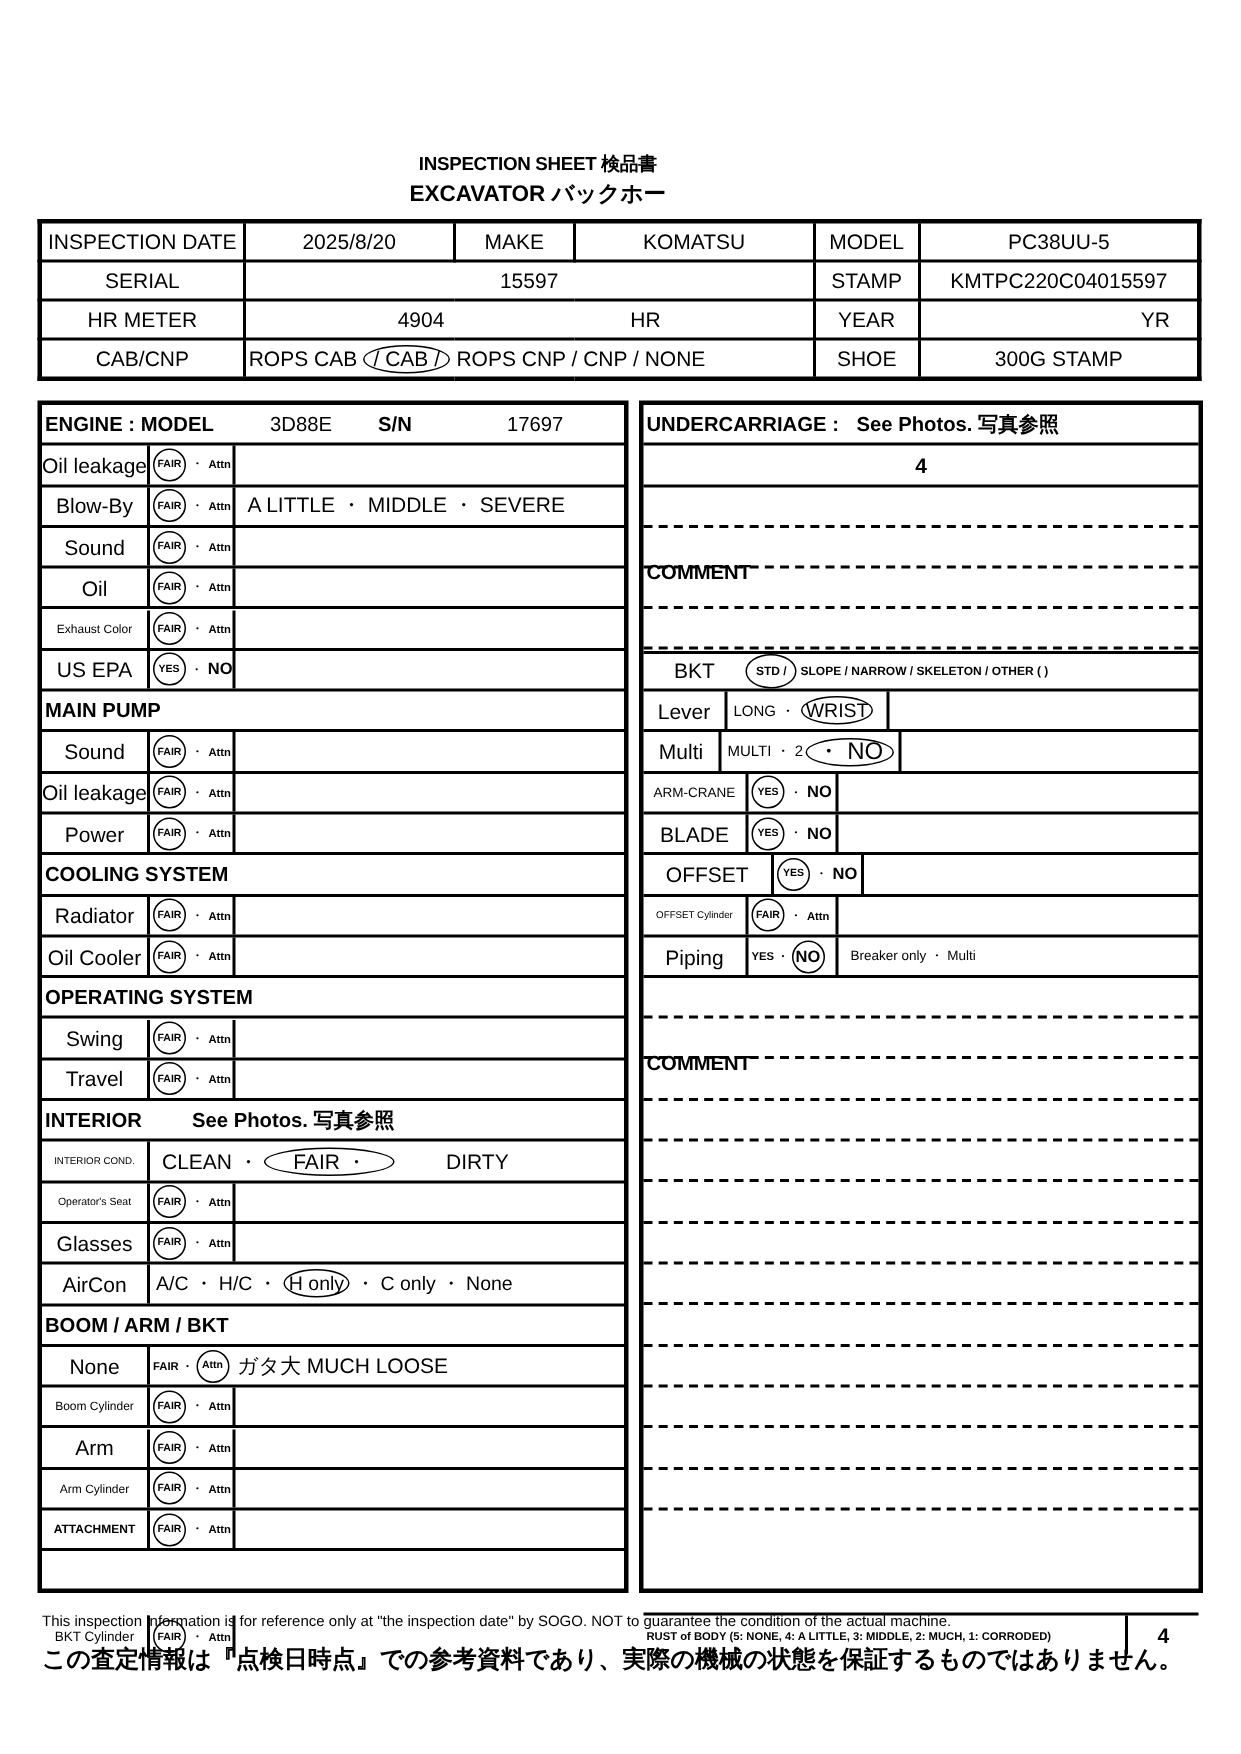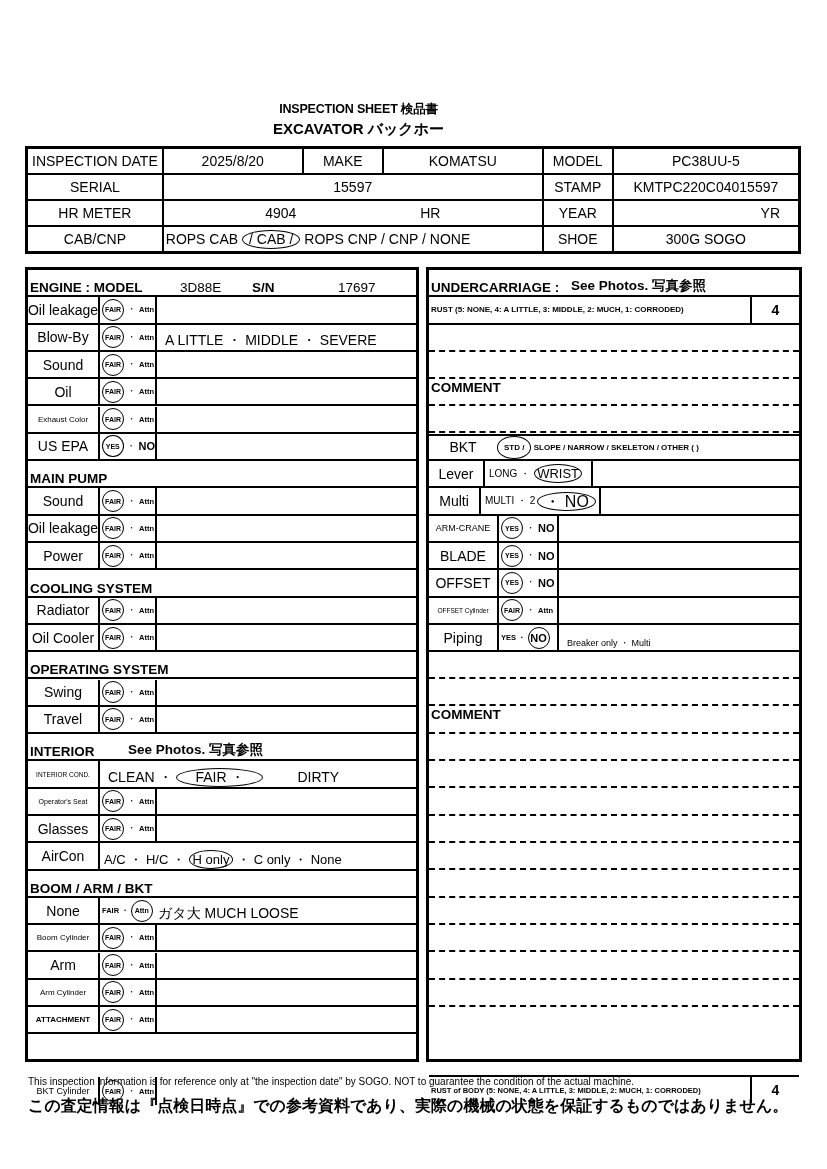--- a/index.html
+++ b/index.html
@@ -8,21 +8,21 @@
   .t1 { top:101px; font-size:12.5px; letter-spacing:-0.2px; }
   .t2 { top:120px; font-size:15px; }
   table { border-collapse:collapse; }
   .hdr { position:absolute; left:25px; top:146px; width:776px; border:3px solid #000; }
   .hdr td { border:2px solid #000; height:24px; padding:0 4px; font-size:14px; white-space:nowrap; text-align:center; }
   .small { font-size:12.5px; }
   .oval { display:inline-block; border:1.5px solid #000; border-radius:50%; padding:0 6px; line-height:17px; }
   .panel { position:absolute; border:3px solid #000; box-sizing:border-box; }
   .left { left:25px; top:267px; width:394px; height:795px; }
   .right { left:426px; top:267px; width:376px; height:795px; }
-  .row { position:absolute; left:0; right:0; height:27.3px; border-bottom:2px solid #000; box-sizing:border-box; display:flex; align-items:flex-end; font-size:14px; }
+  .row { position:absolute; left:0; right:0; height:27.3px; border-bottom:2px solid #000; box-sizing:border-box; display:flex; align-items:center; font-size:14px; }
   .row.last { border-bottom:none;margin-top:43px; }
   .sec { font-weight:bold; padding-left:2px; font-size:13.5px; }
   .lab { width:72px; border-right:2px solid #000; height:100%; display:flex; align-items:center; justify-content:center; white-space:nowrap; box-sizing:border-box; overflow:hidden; }
   .chk { width:57px; border-right:2px solid #000; height:100%; display:flex; align-items:center; padding-left:2px; box-sizing:border-box; font-size:8px; white-space:nowrap; }
   .circ { display:inline-flex; align-items:center; justify-content:center; width:22px; height:22px; border:1.5px solid #000; border-radius:50%; font-size:7px; font-weight:bold; box-sizing:border-box; }
   .chk .sep { margin:0 3px; font-size:9px; }
   .chk .alt { font-size:7.5px; font-weight:bold; }
   .note { padding-left:8px; font-size:14px; white-space:nowrap; }
   .lab.xs { font-size:8px; }
   .dash { position:absolute; left:0; right:0; border-top:2.5px dashed #000; height:0; }
@@ -65,21 +65,21 @@
     </td>
   </tr>
   <tr>
     <td class="small">CAB/CNP</td>
     <td colspan="3" class="small" style="text-align:left;padding-left:2px">
       <span>ROPS CAB</span>
       <span class="oval">/ CAB /</span>
       <span>ROPS CNP  /  CNP  /  NONE</span>
     </td>
     <td>SHOE</td>
-    <td>300G SOGO</td>
+    <td>300G STAMP</td>
   </tr>
 </tbody>
   </table>
 
 <div class="panel left">
   <div class="row sec" style="top:0">
     <span style="width:150px">ENGINE :  MODEL</span>
     <span style="font-weight:normal;width:72px">3D88E</span>
     <span style="width:86px">S/N</span>
     <span style="font-weight:normal">17697</span>
@@ -303,21 +303,20 @@
     <div class="note"></div>
   </div>
 </div>
 
 <div class="panel right">
   <div class="row sec" style="top:0">
     <span style="width:140px">UNDERCARRIAGE :</span>
     <span>See Photos. 写真参照</span>
   </div>
   <div class="row" style="top:27.3px">
-    <div class="rcell" style="width:323px;border-right:2px solid #000;font-size:8px;font-weight:bold;padding-left:2px">RUST (5: NONE, 4: A LITTLE, 3: MIDDLE, 2: MUCH, 1: CORRODED)</div>
     <div class="rcell" style="flex:1;justify-content:center;font-weight:bold">4</div>
   </div>
   <div class="row sec last" style="top:54.6px">COMMENT</div>
   <div class="dash" style="top:80px"></div>
   <div class="dash" style="top:107px"></div>
   <div class="dash" style="top:134px"></div>
   <div class="dash" style="top:161px"></div>
 
   <div class="row" style="top:163.8px;border-top:2px solid #000">
     <div class="lab" style="width:68px;border-right:none">BKT</div>
@@ -350,21 +349,21 @@
   </div>
   <div class="row" style="top:273px">
     <div class="lab" style="width:70px">BLADE</div>
     <div class="chk" style="width:60px">
         <span class="circ">YES</span>
         <span class="sep">・</span>
         <span class="alt" style="font-size:11px">NO</span>
       </div>
   </div>
   <div class="row" style="top:300.3px">
-    <div class="lab" style="width:70px">OFFSET</div>
+    <div class="lab" style="width:87px">OFFSET</div>
     <div class="chk" style="width:60px">
         <span class="circ">YES</span>
         <span class="sep">・</span>
         <span class="alt" style="font-size:11px">NO</span>
       </div>
   </div>
   <div class="row" style="top:327.6px">
     <div class="lab xs" style="width:70px;font-size:6.5px">OFFSET Cylinder</div>
     <div class="chk" style="width:60px">
         <span class="circ">FAIR</span>

